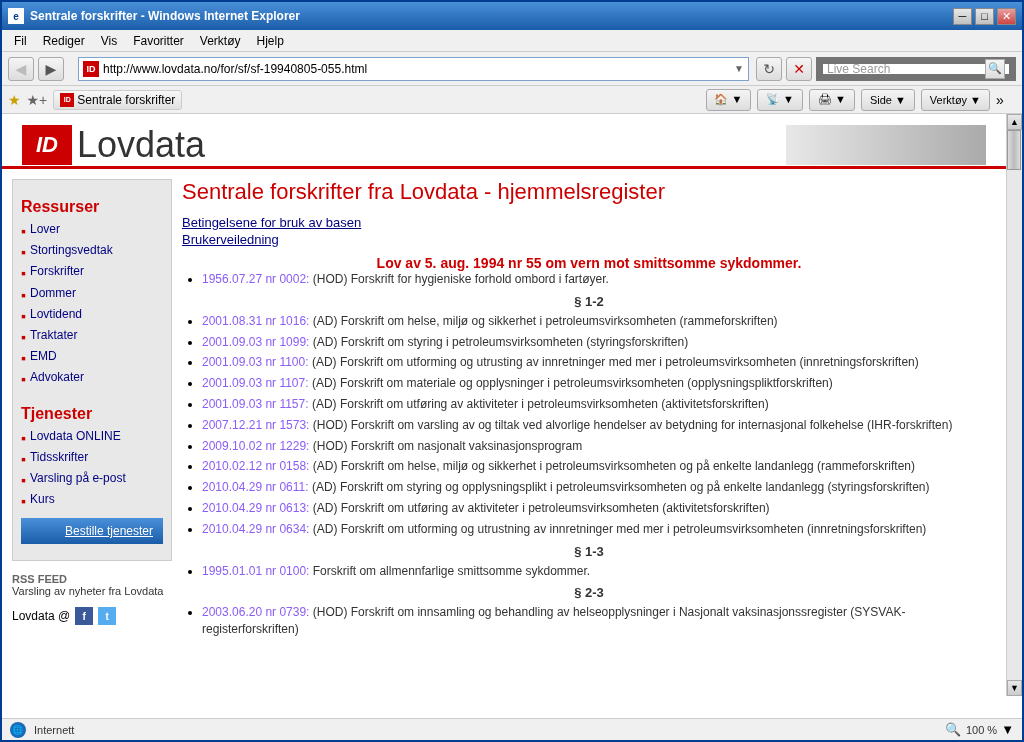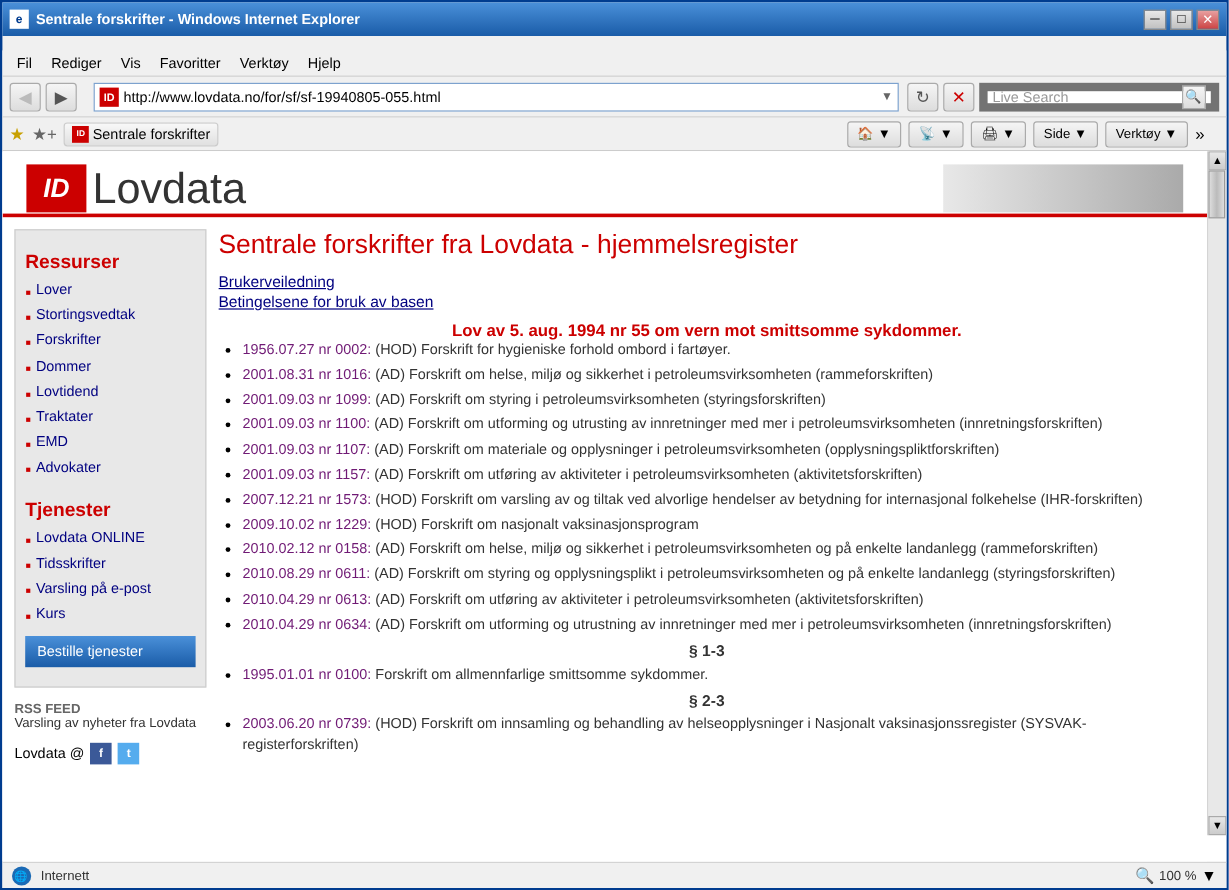--- a/index.html
+++ b/index.html
@@ -10,21 +10,21 @@
 
     
     .title-bar { background: linear-gradient(to bottom, #4a90d9, #1a5ca8); height: 28px; display: flex; align-items: center; justify-content: space-between; padding: 0 6px; }
     .title-bar-left { display: flex; align-items: center; gap: 6px; }
     .title-bar-icon { width: 16px; height: 16px; background: #fff; display: flex; align-items: center; justify-content: center; font-size: 10px; font-weight: bold; color: #003c8f; }
     .title-bar-text { color: white; font-size: 12px; font-weight: bold; }
     .title-bar-buttons { display: flex; gap: 3px; }
     .tb-btn { width: 19px; height: 17px; background: linear-gradient(to bottom, #e8e8e8, #c0c0c0); border: 1px solid #888; display: flex; align-items: center; justify-content: center; font-size: 11px; cursor: pointer; }
 
     
-    .menu-bar { background: #f0f0f0; height: 22px; display: flex; align-items: center; padding: 0 4px; border-bottom: 1px solid #ccc; margin-top: 12px; }
+    .menu-bar { background: #f0f0f0; height: 22px; display: flex; align-items: center; padding: 0 4px; border-bottom: 1px solid #ccc; }
     .menu-item { padding: 2px 8px; font-size: 12px; color: #000; cursor: pointer; }
 
     
     .toolbar { background: #f0f0f0; height: 34px; display: flex; align-items: center; padding: 0 6px; gap: 4px; border-bottom: 1px solid #ccc; }
     .nav-btn { width: 26px; height: 24px; background: linear-gradient(to bottom, #f5f5f5, #ddd); border: 1px solid #aaa; border-radius: 3px; display: flex; align-items: center; justify-content: center; font-size: 14px; cursor: pointer; color: #555; }
     .nav-btn.disabled { color: #bbb; }
     .address-bar { display: flex; align-items: center; flex: 1; height: 24px; border: 1px solid #7da2ce; background: white; padding: 0 4px; }
     .address-text { font-size: 12px; color: #000; flex: 1; }
     .live-search-box { display: flex; align-items: center; height: 24px; border: 7px solid #737373; background: white; padding: 0 4px; width: 200px; }
     .live-search-text { font-size: 12px; color: #999; flex: 1; }
@@ -62,36 +62,36 @@
     
     .page-layout { display: flex; padding: 10px; gap: 10px; }
     .sidebar { width: 160px; flex-shrink: 0; }
     .main-content { flex: 1; overflow: hidden; }
 
     
     .sidebar-section-title { color: #cc0000; font-size: 16px; font-weight: bold; margin-bottom: 6px; margin-top: 10px; }
     .sidebar-item { display: flex; align-items: flex-start; gap: 4px; margin-bottom: 3px; cursor: pointer; }
     .sidebar-bullet { color: #cc0000; font-size: 14px; line-height: 1.3; }
     .sidebar-link { color: #000080; font-size: 12px; text-decoration: none; cursor: pointer; }
-    .order-btn { display: block; background: linear-gradient(to bottom, #4a90d9, #1a5ca8); color: white; text-align: left; padding: 6px 10px; font-size: 12px; margin: 8px 0; cursor: pointer; border: none; width: 100%; }
+    .order-btn { display: block; background: linear-gradient(to bottom, #4a90d9, #1a5ca8); color: white; text-align: right; padding: 6px 10px; font-size: 12px; margin: 8px 0; cursor: pointer; border: none; width: 100%; text-decoration: underline; }
     .rss-section { margin-top: 12px; }
     .lovdata-social { display: flex; align-items: center; gap: 5px; margin-top: 10px; font-size: 12px; }
     .social-icon { width: 18px; height: 18px; background: #3b5998; display: flex; align-items: center; justify-content: center; }
     .social-icon span { color: white; font-size: 10px; font-weight: bold; }
     .social-icon-twitter { background: #55acee; }
 
     
     .page-title { font-size: 22px; color: #cc0000; font-weight: normal; margin-bottom: 10px; }
     .content-links { margin-bottom: 8px; }
     .content-link { color: #000080; font-size: 13px; text-decoration: underline; cursor: pointer; display: block; margin-bottom: 2px; }
     .oversikt-label { color: #333; font-size: 13px; font-weight: normal; margin-bottom: 10px; }
     .law-title { color: #cc0000; font-size: 14px; font-weight: bold; text-align: center; margin: 0 0; }
     .law-list { list-style: disc; padding-left: 20px; }
     .law-list li { margin-bottom: 4px; font-size: 12px; line-height: 1.4; }
-    .law-link { color: #701a75; text-decoration: none; cursor: pointer; }
+    .law-link { color: #8b5cf6; text-decoration: none; cursor: pointer; }
     .law-text { color: #333; }
     .section-marker { text-align: center; font-weight: bold; font-size: 13px; color: #333; margin: 6px 0 4px 0; }
 
     
     .status-bar { height: 22px; background: #f0f0f0; border-top: 1px solid #ccc; display: flex; align-items: center; padding: 0 8px; gap: 8px; }
     .globe-icon { width: 16px; height: 16px; background: #1a6ab5; border-radius: 50%; display: flex; align-items: center; justify-content: center; }
     .globe-icon span { color: white; font-size: 9px; }
     .status-text { font-size: 11px; color: #333; flex: 1; }
     .zoom-area { display: flex; align-items: center; gap: 4px; margin-left: auto; }
     .zoom-text { font-size: 11px; color: #333; }
@@ -256,35 +256,36 @@
             <div class="social-icon social-icon-twitter" style="background:#55acee;width:18px;height:18px;display:flex;align-items:center;justify-content:center;">
               <span style="color:white;font-size:10px;">t</span>
             </div>
           </div>
         </div>
 
         <div class="main-content">
           <h1 class="page-title">Sentrale forskrifter fra Lovdata - hjemmelsregister</h1>
 
           <div class="content-links">
+            <a class="content-link">Betingelsene for bruk av basen</a>
             <a class="content-link">Brukerveiledning</a>
-            <a class="content-link">Betingelsene for bruk av basen</a>
           </div>
 
 
           <div class="law-title">Lov av 5. aug. 1994 nr 55 om vern mot smittsomme sykdommer.</div>
 
           <ul class="law-list">
 
             <li>
               <a class="law-link">1956.07.27 nr 0002:</a>
               <span class="law-text"> (HOD) Forskrift for hygieniske forhold ombord i fartøyer.</span>
             </li>
           </ul>
 
+          <div class="section-marker">§ 1-2</div>
 
           <ul class="law-list">
             <li>
               <a class="law-link">2001.08.31 nr 1016:</a>
               <span class="law-text"> (AD) Forskrift om helse, miljø og sikkerhet i petroleumsvirksomheten (rammeforskriften)</span>
             </li>
             <li>
               <a class="law-link">2001.09.03 nr 1099:</a>
               <span class="law-text"> (AD) Forskrift om styring i petroleumsvirksomheten (styringsforskriften)</span>
             </li>
@@ -306,21 +307,21 @@
             </li>
             <li>
               <a class="law-link">2009.10.02 nr 1229:</a>
               <span class="law-text"> (HOD) Forskrift om nasjonalt vaksinasjonsprogram</span>
             </li>
             <li>
               <a class="law-link">2010.02.12 nr 0158:</a>
               <span class="law-text"> (AD) Forskrift om helse, miljø og sikkerhet i petroleumsvirksomheten og på enkelte landanlegg (rammeforskriften)</span>
             </li>
             <li>
-              <a class="law-link">2010.08.29 nr 0611:</a>
+              <a class="law-link">2010.04.29 nr 0611:</a>
               <span class="law-text"> (AD) Forskrift om styring og opplysningsplikt i petroleumsvirksomheten og på enkelte landanlegg (styringsforskriften)</span>
             </li>
             <li>
               <a class="law-link">2010.04.29 nr 0613:</a>
               <span class="law-text"> (AD) Forskrift om utføring av aktiviteter i petroleumsvirksomheten (aktivitetsforskriften)</span>
             </li>
             <li>
               <a class="law-link">2010.04.29 nr 0634:</a>
               <span class="law-text"> (AD) Forskrift om utforming og utrustning av innretninger med mer i petroleumsvirksomheten (innretningsforskriften)</span>
             </li>

